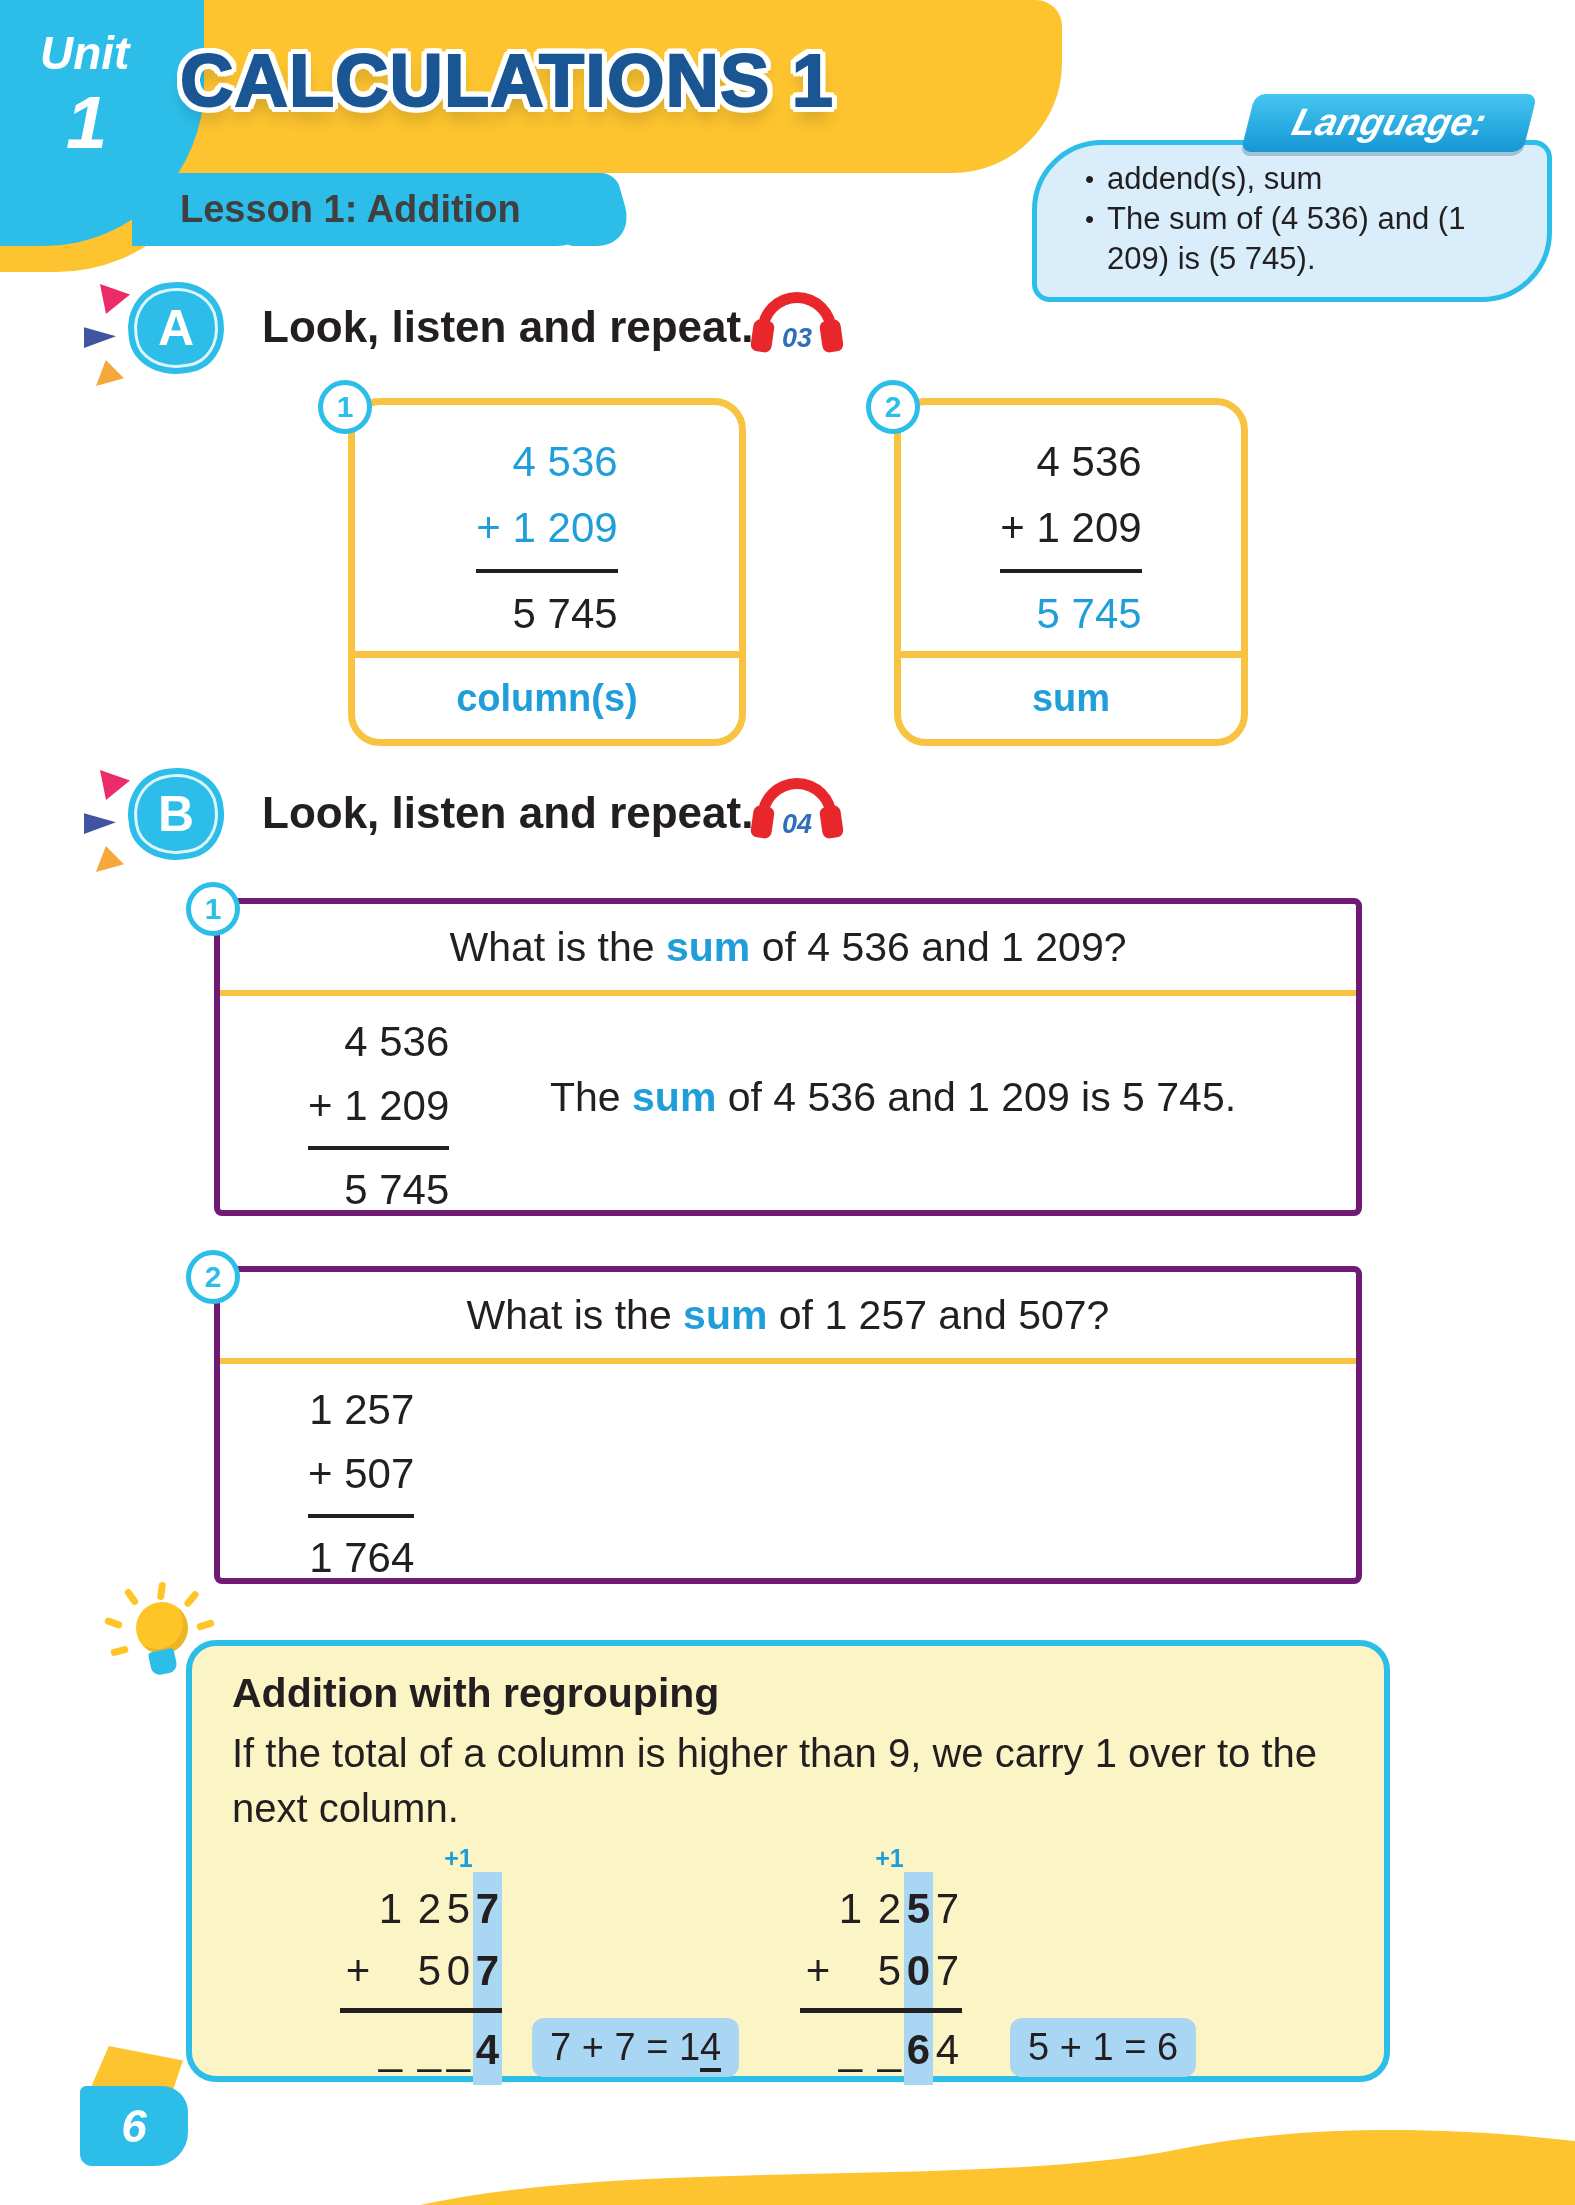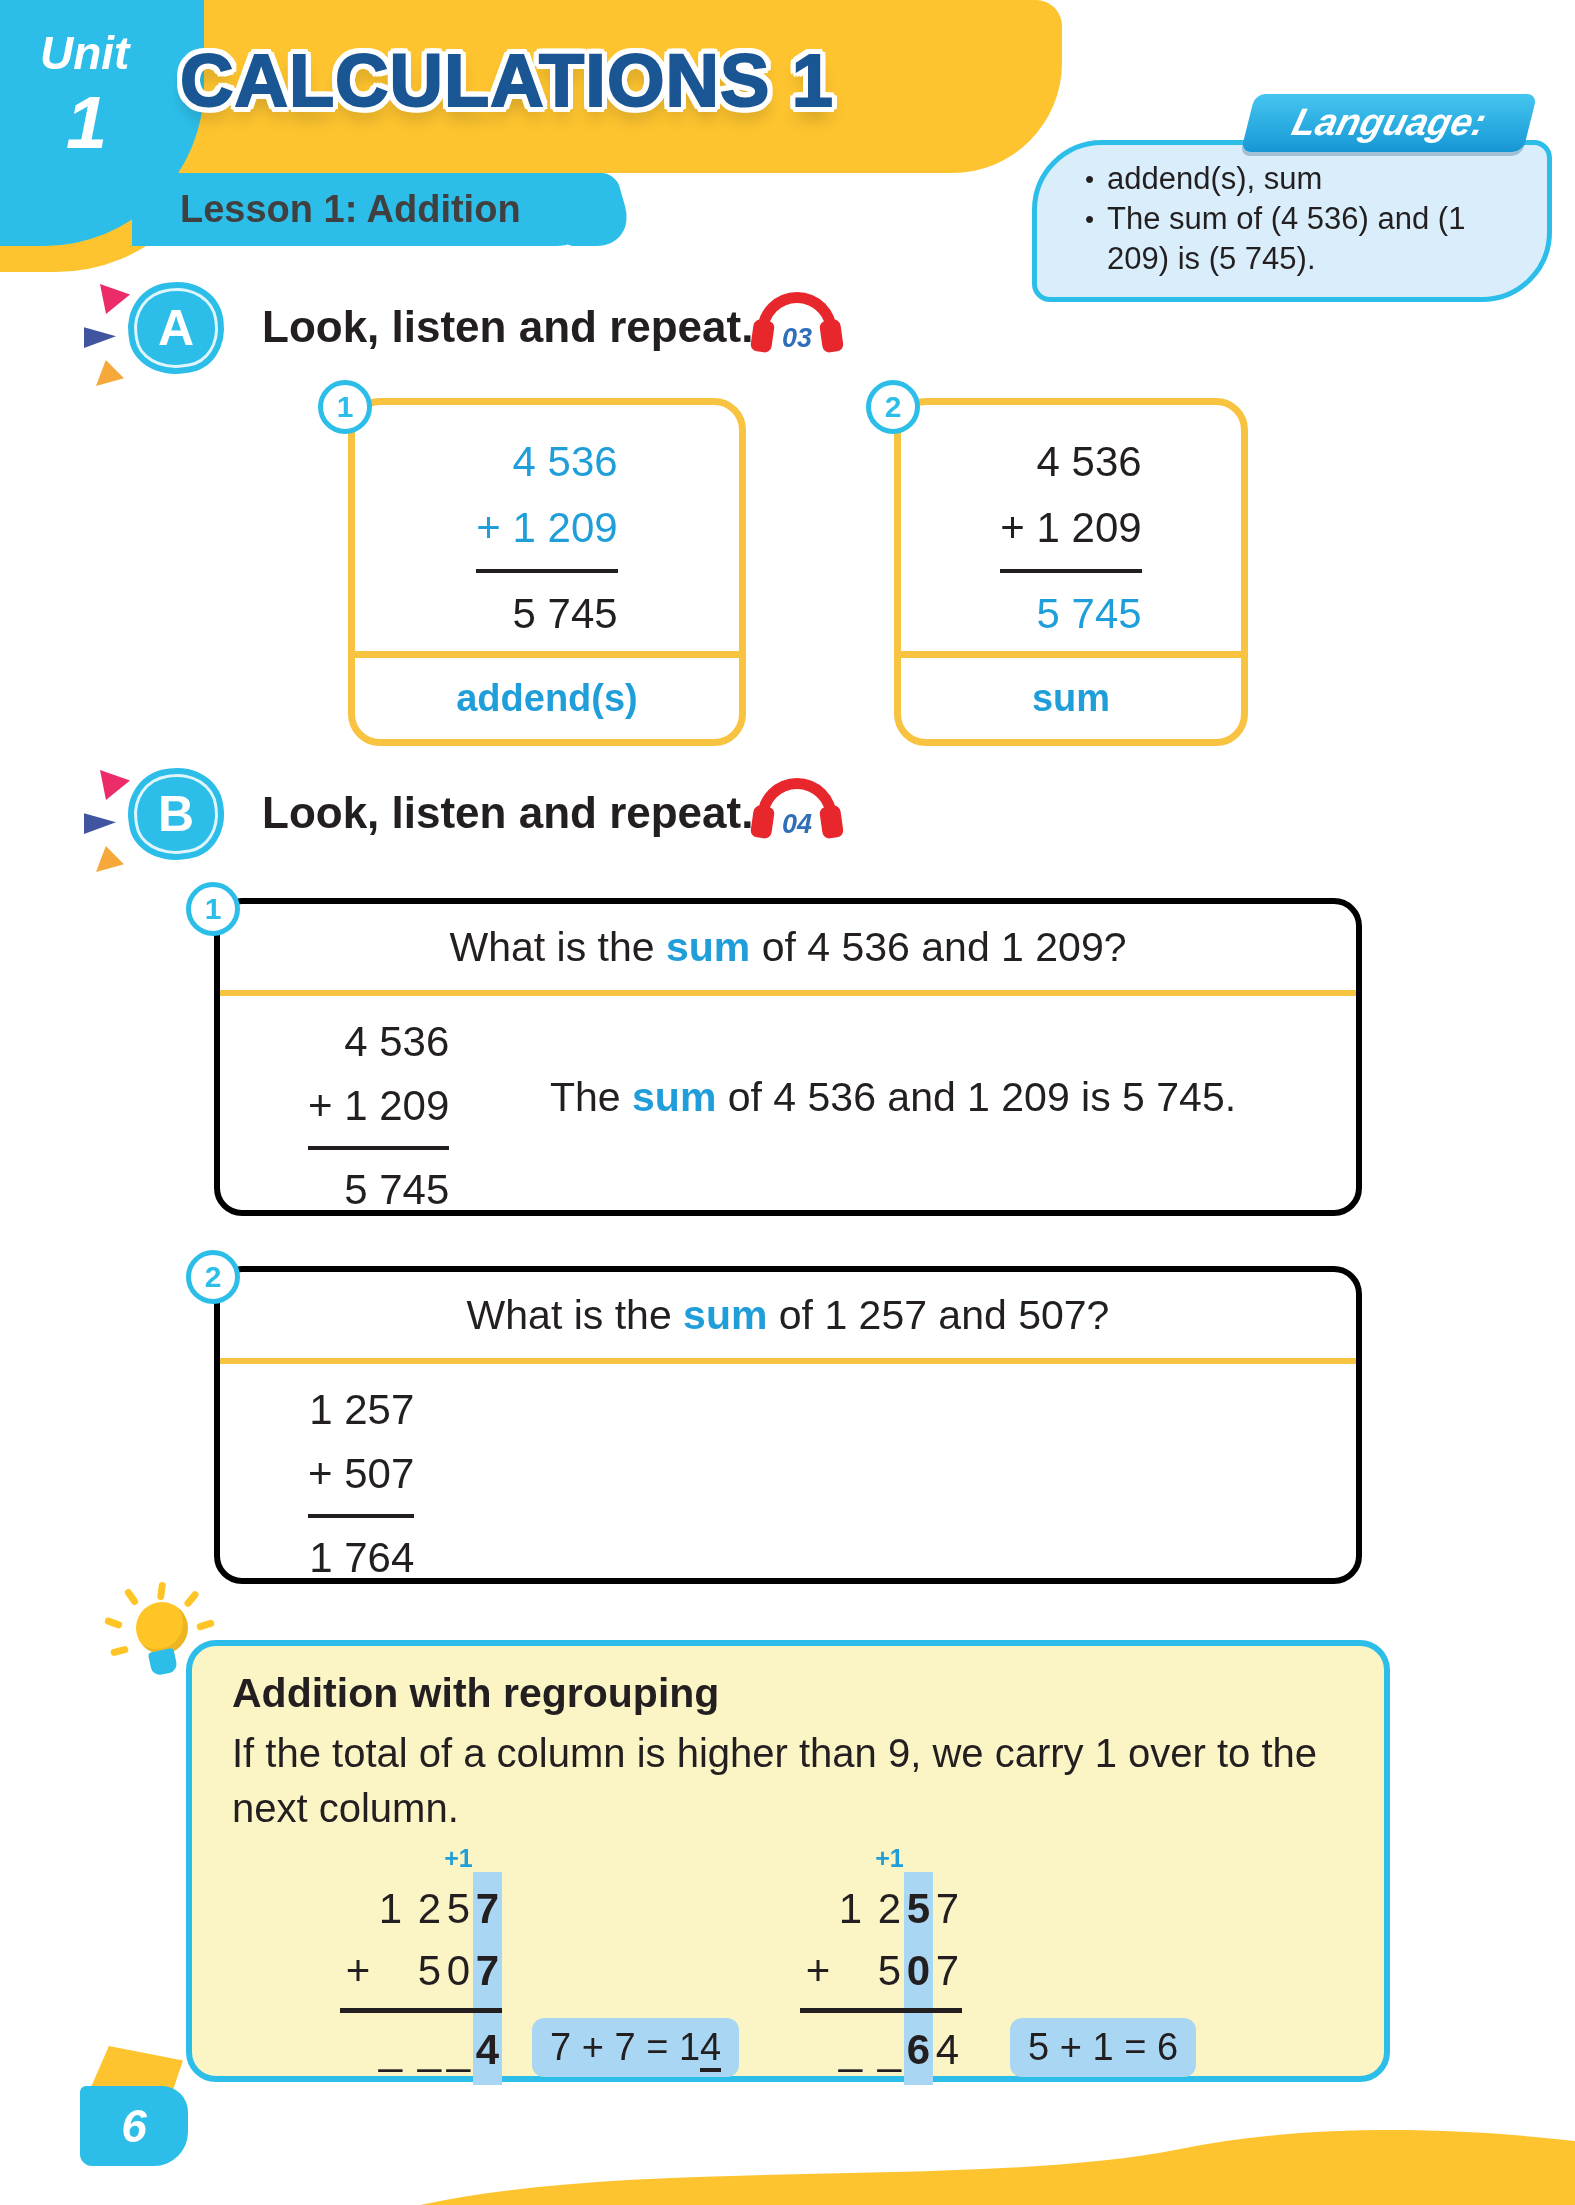--- a/index.html
+++ b/index.html
@@ -82,21 +82,21 @@
     line-height:66px; }
   .rule { height:4px; background:#231F20; margin:8px 0; }
   .abox .divider { position:absolute; left:0; right:0; bottom:81px; height:7px;
     background:#F8C341; }
   .abox .boxlabel { position:absolute; left:0; right:0; bottom:0; height:81px;
     display:flex; align-items:center; justify-content:center; font-size:38px;
     font-weight:bold; color:#1F9ED9; }
   .blue { color:#1F9ED9; }
   .black { color:#231F20; }
   
-  .qbox { position:absolute; background:#fff; border:6px solid #000000; border-radius:28px;
+  .qbox { position:absolute; background:#fff; border:6px solid #701a75; border-radius:8px;
     box-sizing:border-box; }
   .q-row { height:86px; border-bottom:6px solid #F8C341; display:flex; align-items:center;
     justify-content:center; font-size:41px; white-space:pre; }
   .q-row b, .answer b { color:#1F9ED9; }
   .q-content { position:relative; height:214px; }
   .bcalc { position:absolute; left:88px; top:14px; width:max-content; text-align:right;
     font-size:42px; line-height:64px; }
   .answer { position:absolute; left:330px; top:78px; font-size:41px; white-space:pre; }
   
   .note-box { position:absolute; left:186px; top:1640px; width:1204px; height:442px;
@@ -194,21 +194,21 @@
     <span>1</span>
   </div>
   <div class="abox" style="left:348px; top:398px; width:398px; height:348px;">
     <div class="acalc">
       <div class="blue">4 536</div>
       <div class="blue">+ 1 209</div>
       <div class="rule"></div>
       <div class="black">5 745</div>
     </div>
     <div class="divider"></div>
-    <div class="boxlabel">addend(s)</div>
+    <div class="boxlabel">column(s)</div>
   </div>
 
   <div class="circ" style="left:866px; top:380px;">
     <span>2</span>
   </div>
   <div class="abox" style="left:894px; top:398px; width:354px; height:348px;">
     <div class="acalc">
       <div class="black">4 536</div>
       <div class="black">+ 1 209</div>
       <div class="rule"></div>

